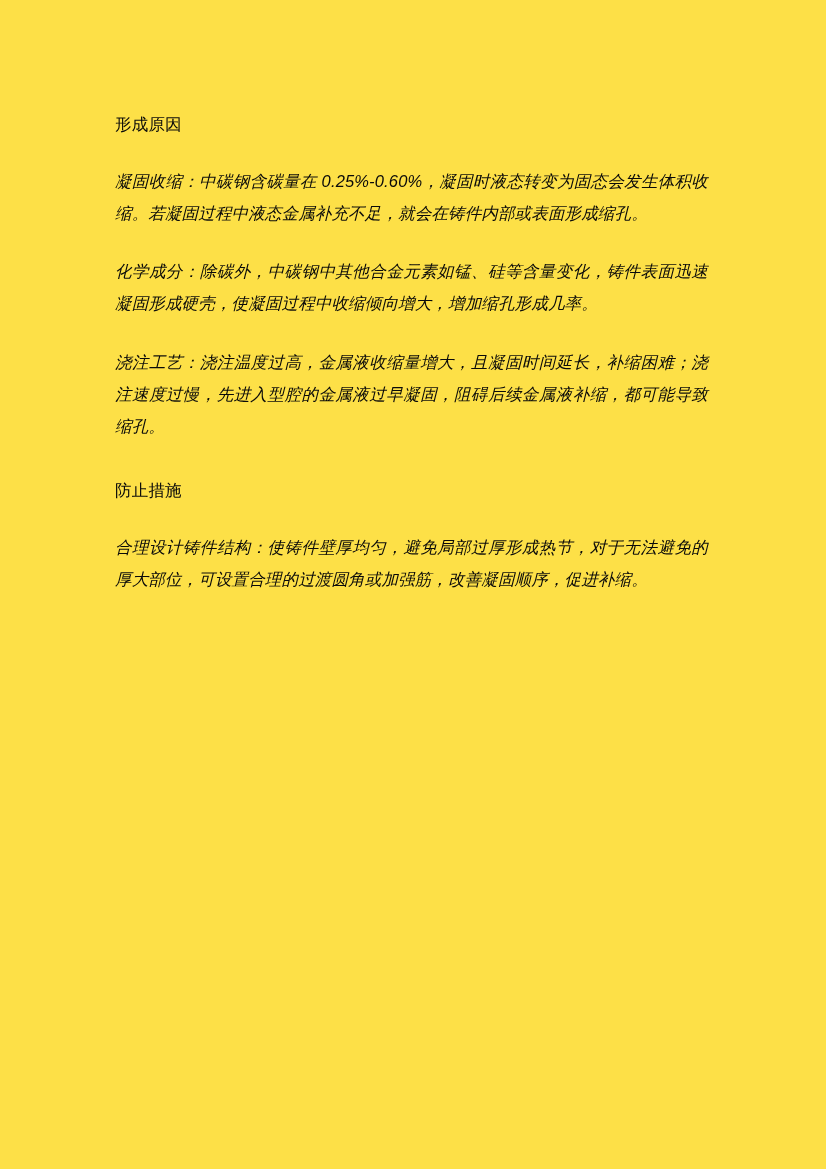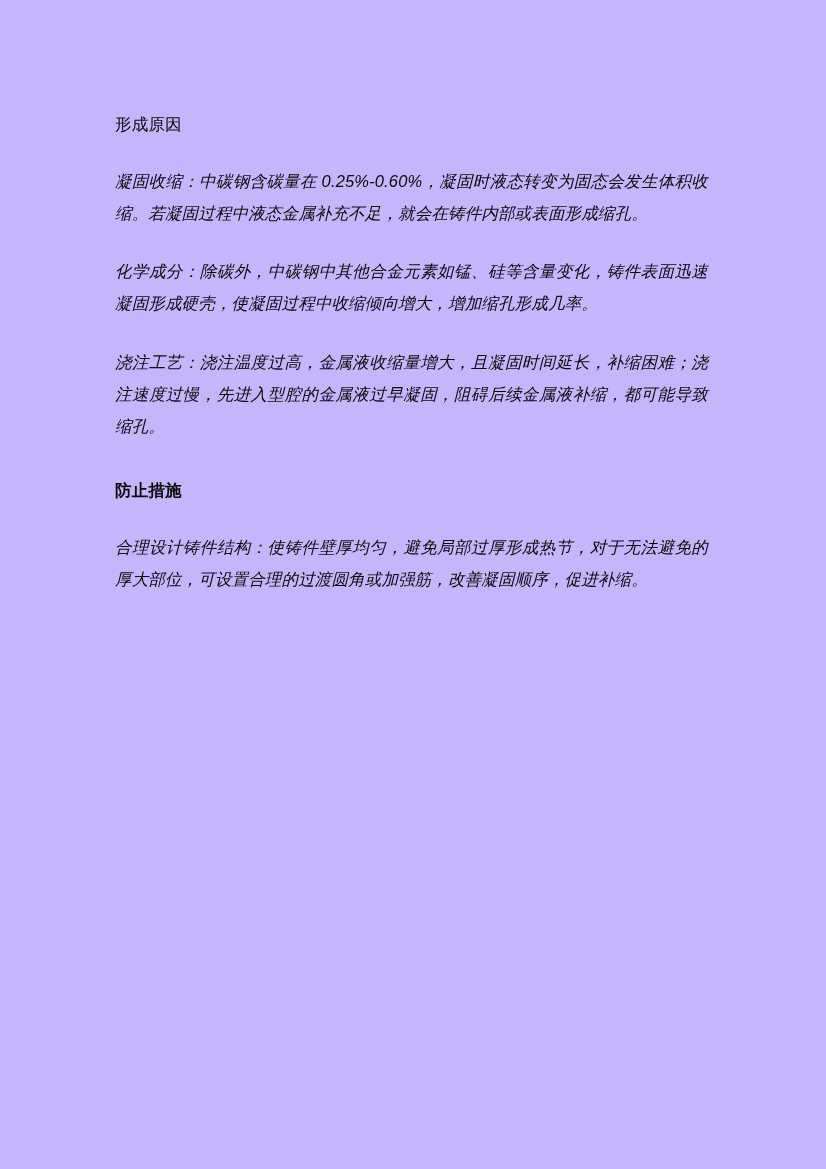--- a/index.html
+++ b/index.html
@@ -13,21 +13,21 @@
     font-family: "Liberation Sans", "DejaVu Sans", sans-serif;
     color: #000000;
     -webkit-font-smoothing: antialiased;
   }
   .page {
     position: relative;
     width: 826px;
     height: 1169px;
     box-sizing: border-box;
     padding: 110px 118px 0 115px;
-    background: #c4b5fd;
+    background: #fde047;
     overflow: hidden;
   }
   .doc-body {
     display: block;
   }
   .heading {
     font-size: 16.5px;
     line-height: 1.75;
     font-weight: 400;
     color: #0a0a0a;
@@ -42,21 +42,20 @@
     text-align: justify;
     text-justify: inter-ideograph;
     letter-spacing: 0.15px;
     font-style: italic;
   }
   .para:last-child {
     margin-bottom: 8px;
   }
   .spacer-heading {
     margin-top: 34px;
-    font-weight: bold;
   }
 </style>
 </head>
 <body>
 
 <div class="page">
   <div class="doc-body">
 
     <p class="heading">形成原因</p>
 

